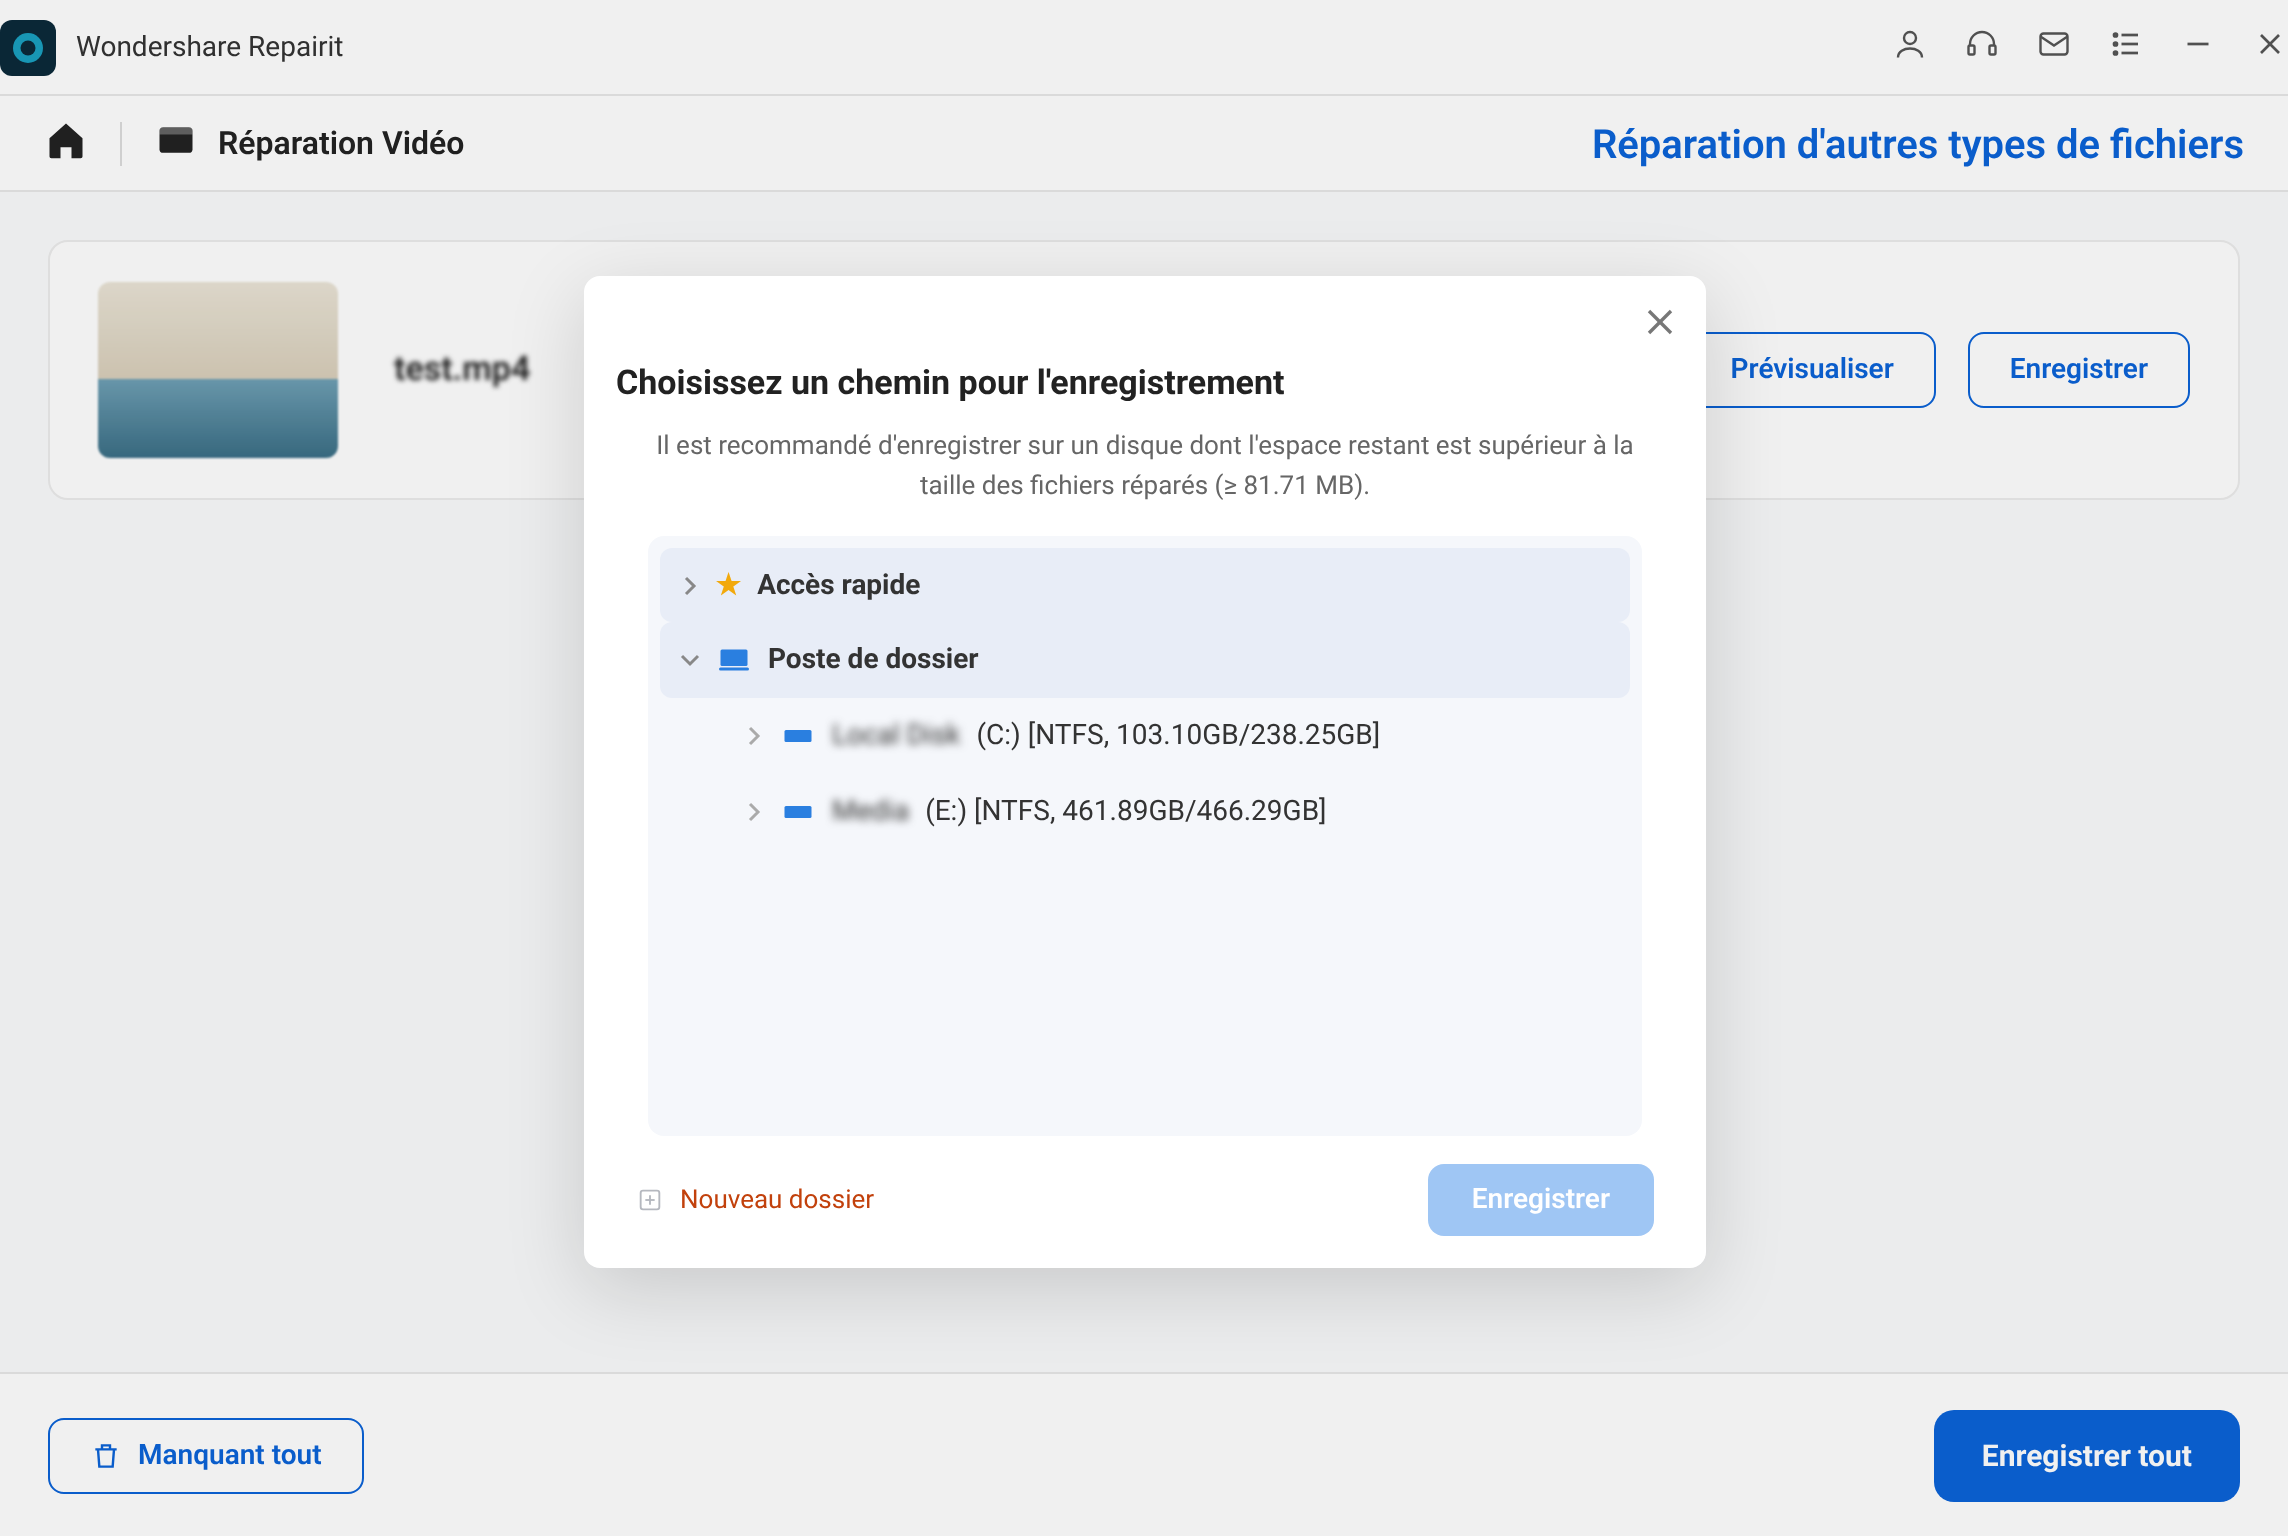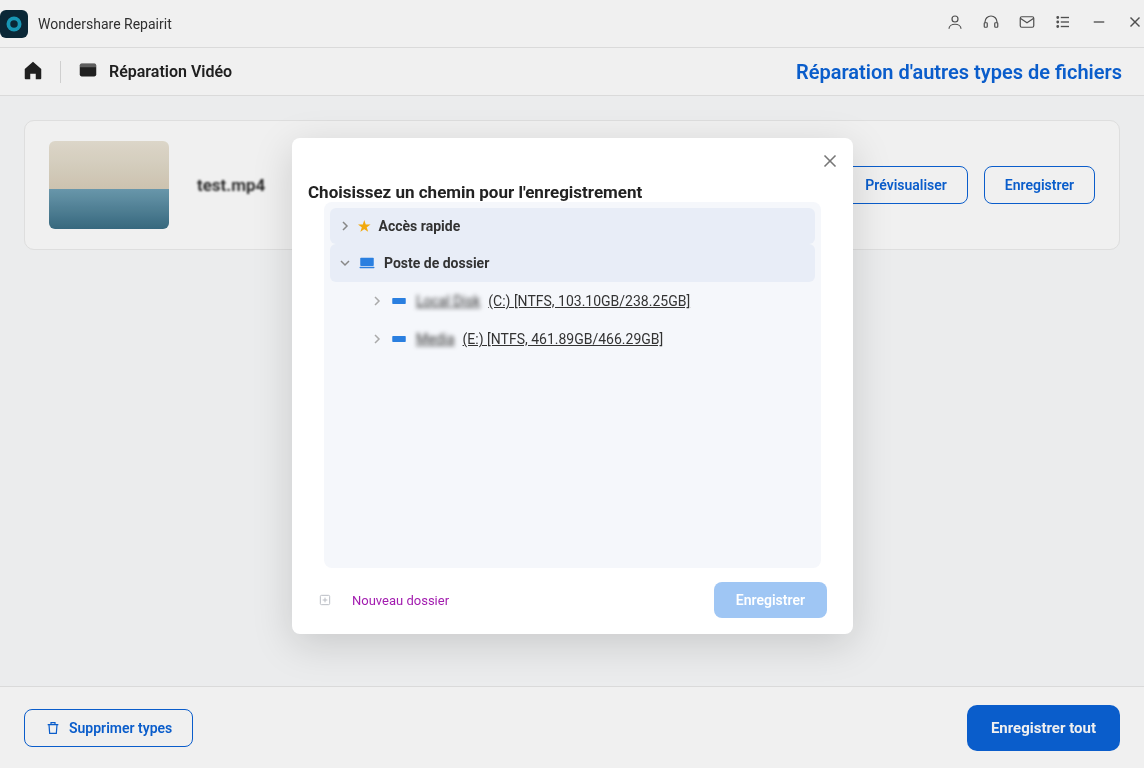--- a/index.html
+++ b/index.html
@@ -44,29 +44,29 @@
 
   .scrim { position: absolute; inset: 0; background: rgba(0,0,0,0.06); }
   .dialog { position: absolute; left: 292px; top: 138px; width: 561px; height: 496px; background: #fff; border-radius: 8px; box-shadow: 0 10px 40px rgba(0,0,0,0.15); padding: 18px 16px 16px 16px; display: flex; flex-direction: column; }
   .dialog-close { position: absolute; top: 12px; right: 12px; width: 22px; height: 22px; color: #777; cursor: pointer; }
   .dlg-title { text-align: left; font-size: 17px; font-weight: 700; color: #222; margin-top: 26px; }
   .dlg-sub { text-align: center; font-size: 13px; color: #666; margin: 12px 20px 14px 20px; line-height: 1.55; }
   .tree { background: #f5f7fb; border-radius: 8px; margin: 0 16px; padding: 6px; flex: 1; overflow: auto; }
   .tree-node { display: flex; align-items: center; gap: 8px; padding: 10px 10px; font-size: 14px; color: #333; border-radius: 6px; }
   .tree-node.header { font-weight: 700; background: #e8edf7; }
   .tree-node .caret { width: 10px; height: 10px; }
-  .tree-node.indent { padding-left: 42px; background: transparent; font-weight: 400; text-decoration: underline; }
+  .tree-node.indent { padding-left: 42px; background: transparent; font-weight: 400; }
   .tree-node.indent .disk-label { filter: blur(2px); }
   .node-icon { width: 18px; height: 18px; }
   .star { color: #f2a90c; }
   .pc-ic { color: #2a7fe0; }
   .disk-ic { color: #2a7fe0; }
 
   .dlg-footer { display: flex; align-items: center; padding: 14px 10px 0 10px; }
-  .newfolder { display: flex; align-items: center; gap: 20px; color: #a21caf; font-size: 13px; }
+  .newfolder { display: flex; align-items: center; gap: 8px; color: #c2410c; font-size: 13px; }
   .dlg-footer-spacer { flex: 1; }
   .btn-save { background: #9fc6f4; color: #fff; border: none; border-radius: 8px; padding: 10px 22px; font-size: 14px; font-weight: 600; cursor: pointer; }
 </style>
 </head>
 <body>
 
 <div class="titlebar">
   <div class="app-logo">
     <svg viewBox="0 0 24 24">
         <circle cx="12" cy="12" r="10" fill="#1aa0c0"></circle>
@@ -139,37 +139,38 @@
         <button class="btn-outline">Prévisualiser</button>
         <button class="btn-outline">Enregistrer</button>
       </div>
     </div>
 
     <div class="footerbar">
       <button class="btn-outline delete">
         <svg width="16" height="16" viewBox="0 0 24 24" fill="none" stroke="#0b63d8" stroke-width="1.8">
             <path d="M4 7h16M9 7V4h6v3M6 7l1 13h10l1-13"></path>
           </svg>
-        <span>Supprimer types</span>
+        <span>Manquant tout</span>
       </button>
       <div class="footer-spacer"></div>
       <button class="btn-primary">Enregistrer tout</button>
     </div>
   </div>
 </div>
 
 <div class="scrim"></div>
 <div class="dialog">
   <span class="dialog-close">
     <svg viewBox="0 0 24 24" stroke="#777" stroke-width="1.8">
         <line x1="6" y1="6" x2="18" y2="18"></line>
         <line x1="18" y1="6" x2="6" y2="18"></line>
       </svg>
   </span>
   <div class="dlg-title">Choisissez un chemin pour l'enregistrement</div>
+  <div class="dlg-sub">Il est recommandé d'enregistrer sur un disque dont l'espace restant est supérieur à la taille des fichiers réparés (≥ 81.71  MB).</div>
 
   <div class="tree">
     <div class="tree-node header">
       <svg class="caret" viewBox="0 0 10 10">
           <path d="M3 1l4 4-4 4" fill="none" stroke="#888" stroke-width="1.5"></path>
         </svg>
       <span class="star">★</span>
       <span>Accès rapide</span>
     </div>
     <div class="tree-node header">

